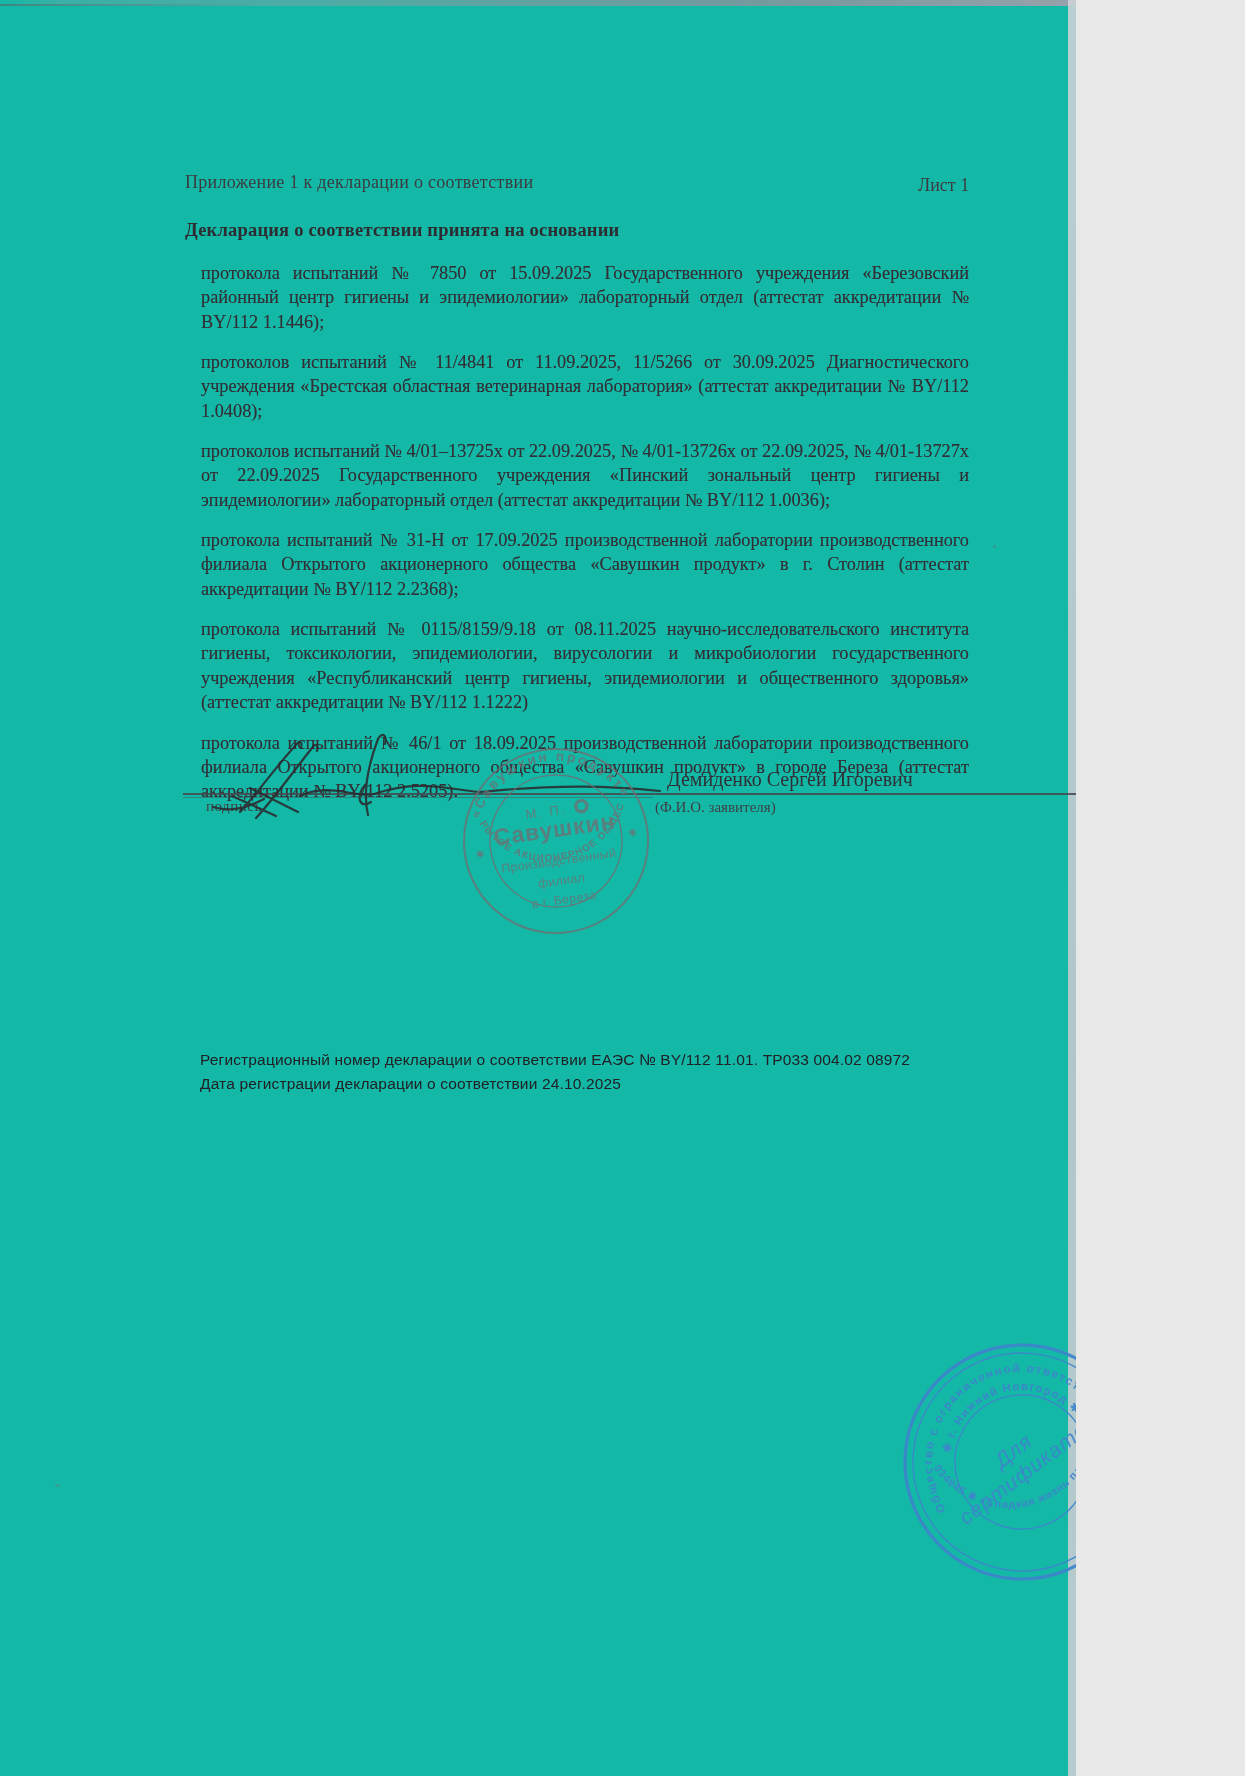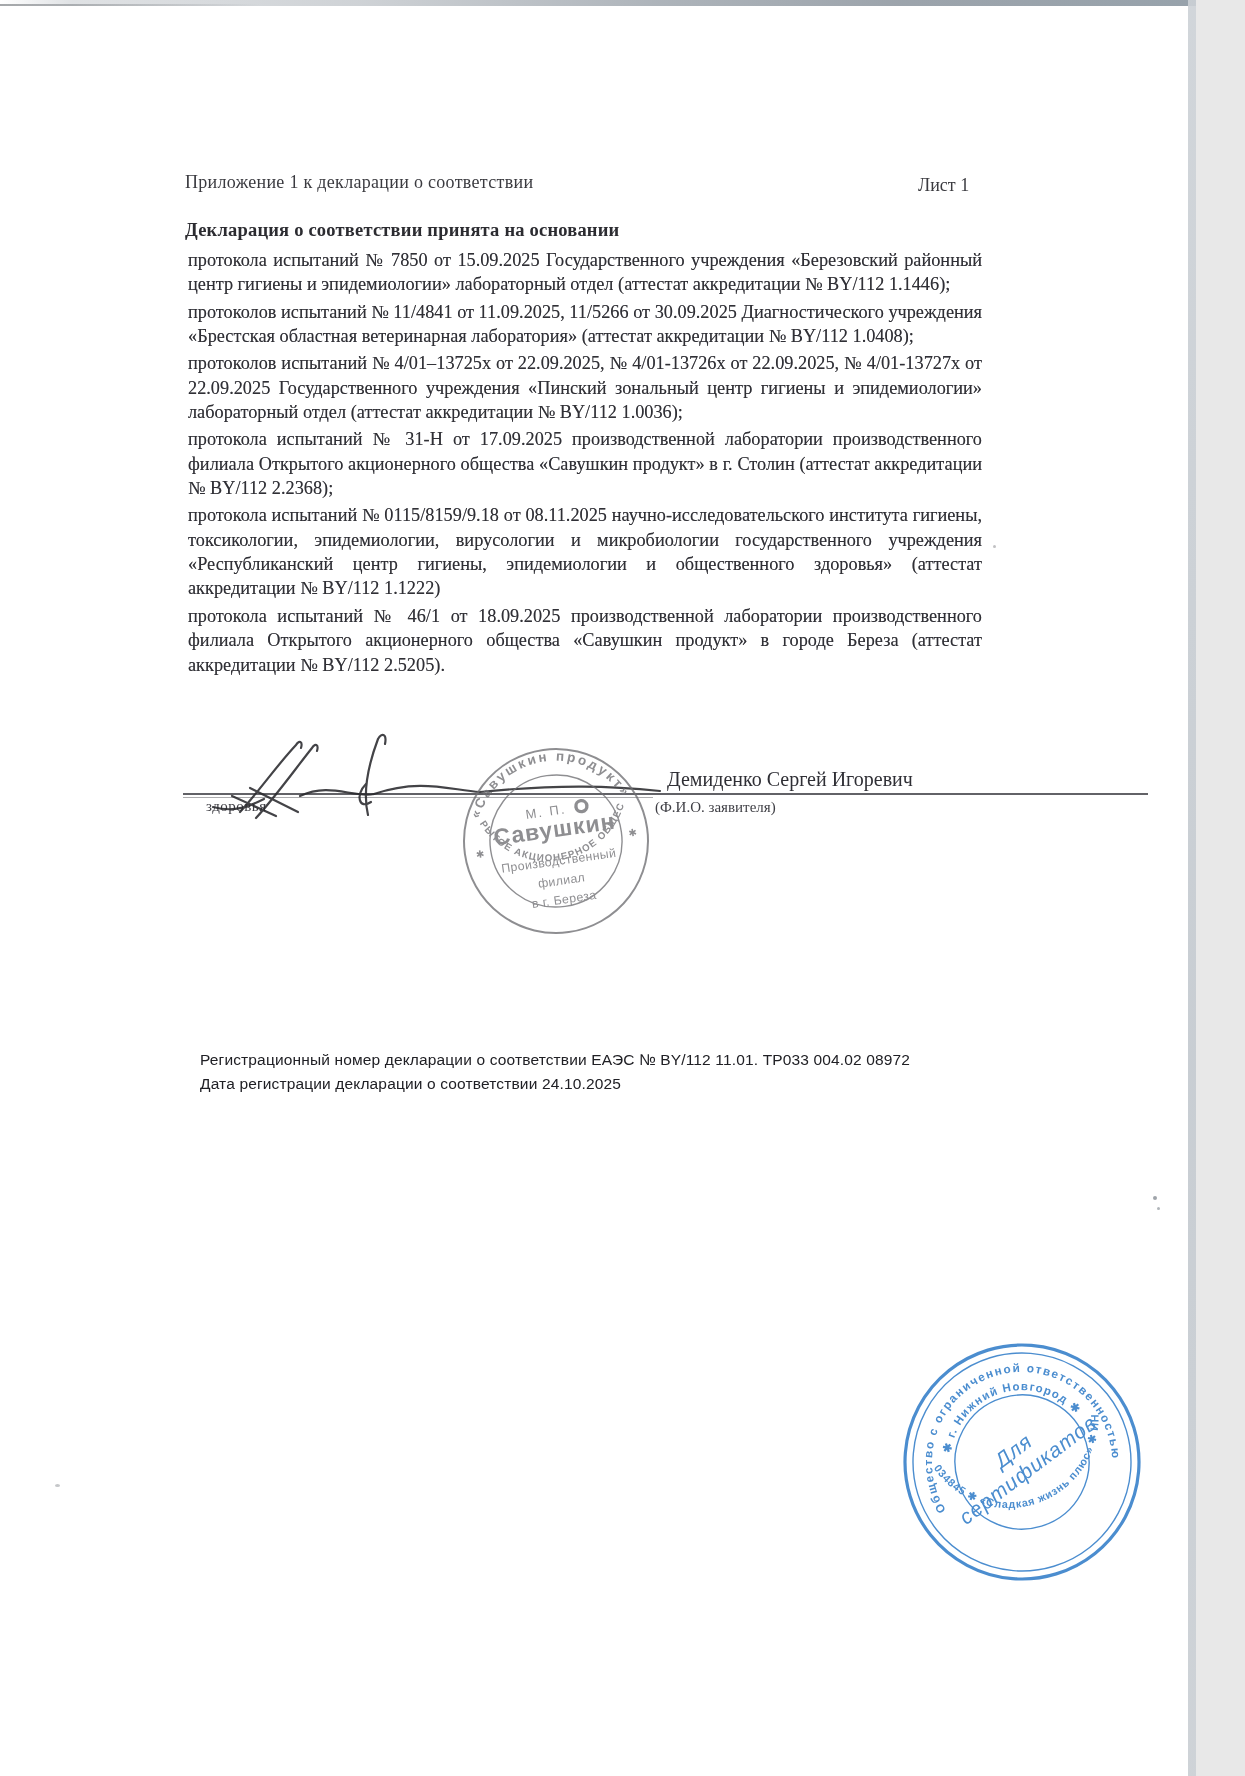--- a/index.html
+++ b/index.html
@@ -1,19 +1,19 @@
 <!DOCTYPE html>
 <html><head>
 <meta charset="utf-8">
 <style>
   html,body{margin:0;padding:0;background:#e8e8e8;}
   .page{
     position:relative;
-    width:1196px;height:1776px;
-    background:#ffffff;
+    width:1076px;height:1776px;
+    background:#14b8a6;
     overflow:hidden;
     font-family:"Liberation Serif", serif;
     color:#333338;
   }
   
   .artifact-top{
     position:absolute;top:0;left:0;width:100%;height:6px;
     background:linear-gradient(90deg, rgba(150,158,166,0) 0%, rgba(150,158,166,.30) 6%,
       rgba(148,156,164,.45) 30%, rgba(139,148,157,.70) 55%, rgba(139,148,157,.85) 75%, #97a2ab 100%);
   }
@@ -39,21 +39,21 @@
   .doc-heading{
     position:absolute;left:185px;top:220px;width:800px;
     font-size:18.5px;font-weight:bold;color:#2c2c31;letter-spacing:.2px;font-family:Liberation Serif, serif;
   }
   .body-text{
     position:absolute;left:185px;top:245px;width:800px;
     font-size:18.3px;line-height:24.35px;color:#303036;
     text-align:justify;
     text-shadow:0 0 .4px rgba(60,60,66,.55);
   }
-  .body-text p{margin:3px;padding:0;}
+  .body-text p{margin:16px;padding:0;}
 
   
   .sig-line{
     position:absolute;left:183px;top:793px;width:965px;height:2px;
     background:rgba(70,70,76,.85);
   }
   .sig-line2{
     position:absolute;left:183px;top:797px;width:470px;height:1px;
     background:rgba(70,70,76,.45);
   }
@@ -109,21 +109,21 @@
     <p>протокола испытаний № 7850 от 15.09.2025 Государственного учреждения «Березовский районный центр гигиены и эпидемиологии» лабораторный отдел (аттестат аккредитации № BY/112 1.1446);</p>
     <p>протоколов испытаний № 11/4841 от 11.09.2025, 11/5266 от 30.09.2025 Диагностического учреждения «Брестская областная ветеринарная лаборатория» (аттестат аккредитации № BY/112 1.0408);</p>
     <p>протоколов испытаний № 4/01–13725х от 22.09.2025, № 4/01-13726х от 22.09.2025, № 4/01-13727х от 22.09.2025 Государственного учреждения «Пинский зональный центр гигиены и эпидемиологии» лабораторный отдел (аттестат аккредитации № BY/112 1.0036);</p>
     <p>протокола испытаний № 31-Н от 17.09.2025  производственной лаборатории производственного филиала Открытого акционерного общества «Савушкин продукт» в г. Столин (аттестат аккредитации  № BY/112 2.2368);</p>
     <p>протокола испытаний № 0115/8159/9.18 от 08.11.2025  научно-исследовательского института гигиены, токсикологии, эпидемиологии, вирусологии и микробиологии государственного учреждения «Республиканский центр гигиены, эпидемиологии и общественного здоровья» (аттестат аккредитации № BY/112 1.1222)</p>
     <p>протокола испытаний № 46/1 от 18.09.2025 производственной лаборатории производственного филиала Открытого акционерного общества «Савушкин продукт» в городе Береза (аттестат аккредитации   № BY/112 2.5205).</p>
   </div>
 
   <div class="sig-line"></div>
   <div class="sig-line2"></div>
-  <div class="sig-label">здоровья</div>
+  <div class="sig-label">подпись</div>
   <div class="applicant-name">Демиденко Сергей Игоревич</div>
   <div class="applicant-caption">(Ф.И.О. заявителя)</div>
 
   <svg class="signature-svg" width="520" height="120" viewBox="0 0 520 120">
     <g fill="none" stroke="#2a2a2e" stroke-width="2.2" stroke-linecap="round" opacity=".88">
       <path d="M33,89 C55,95 70,88 84,81"></path>
       <path d="M60,94 C80,72 98,46 116,27 M116,27 C119,22 123,23 121,30"></path>
       <path d="M76,100 C96,78 116,50 132,30 M132,30 C135,25 139,26 137,33"></path>
       <path d="M52,78 L96,98 M70,70 L118,94"></path>
       <path d="M120,78 C150,64 172,80 194,76"></path>

